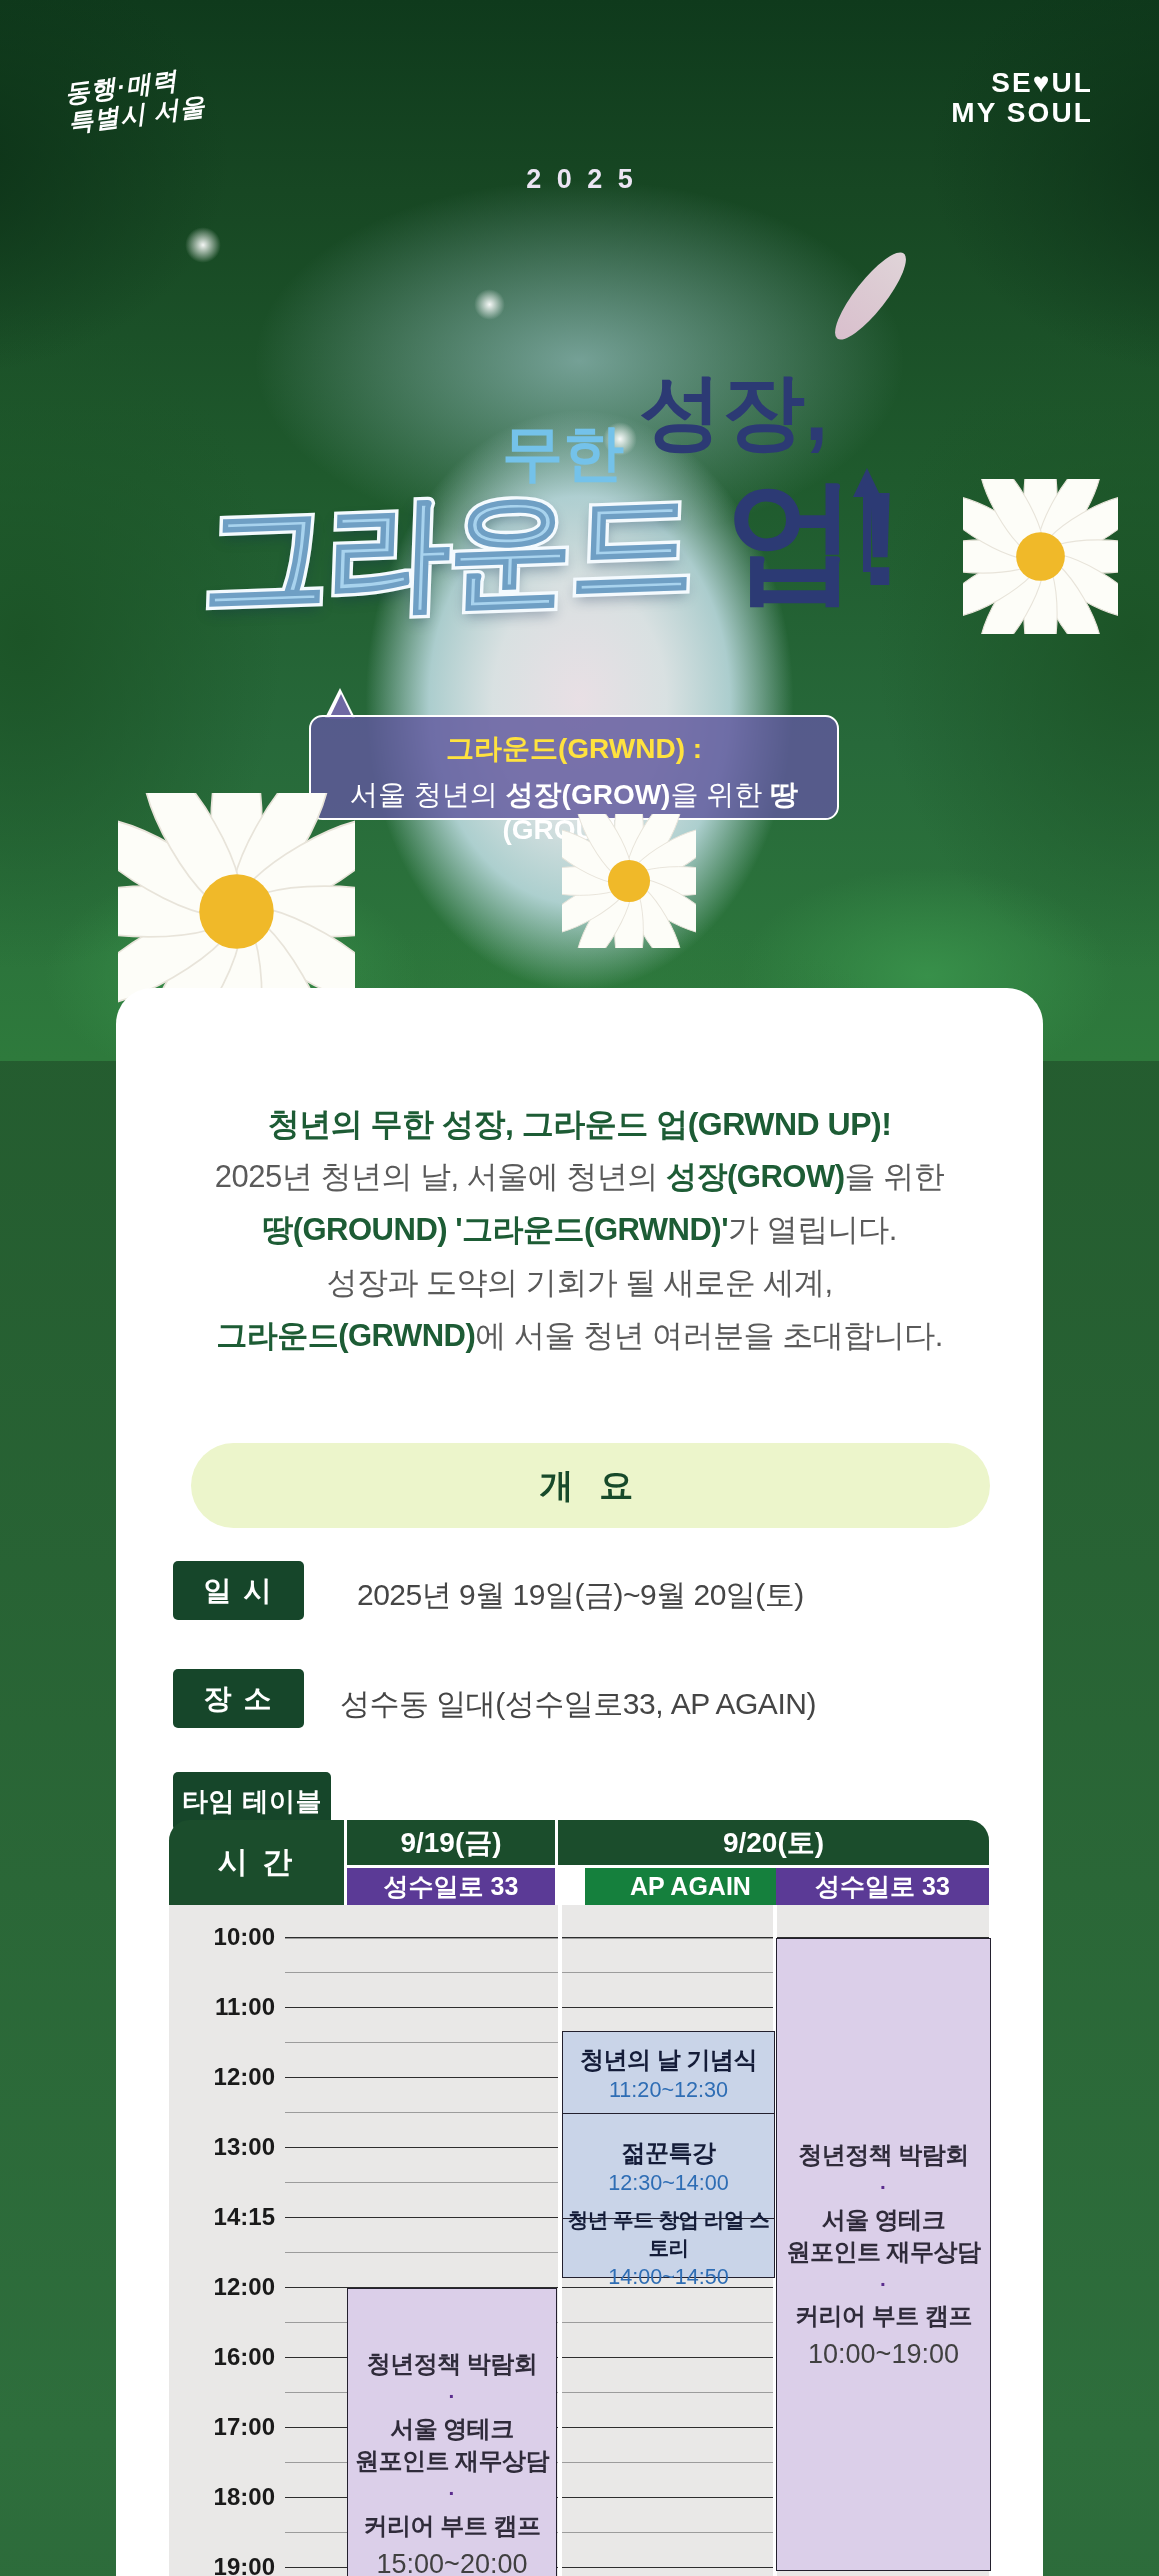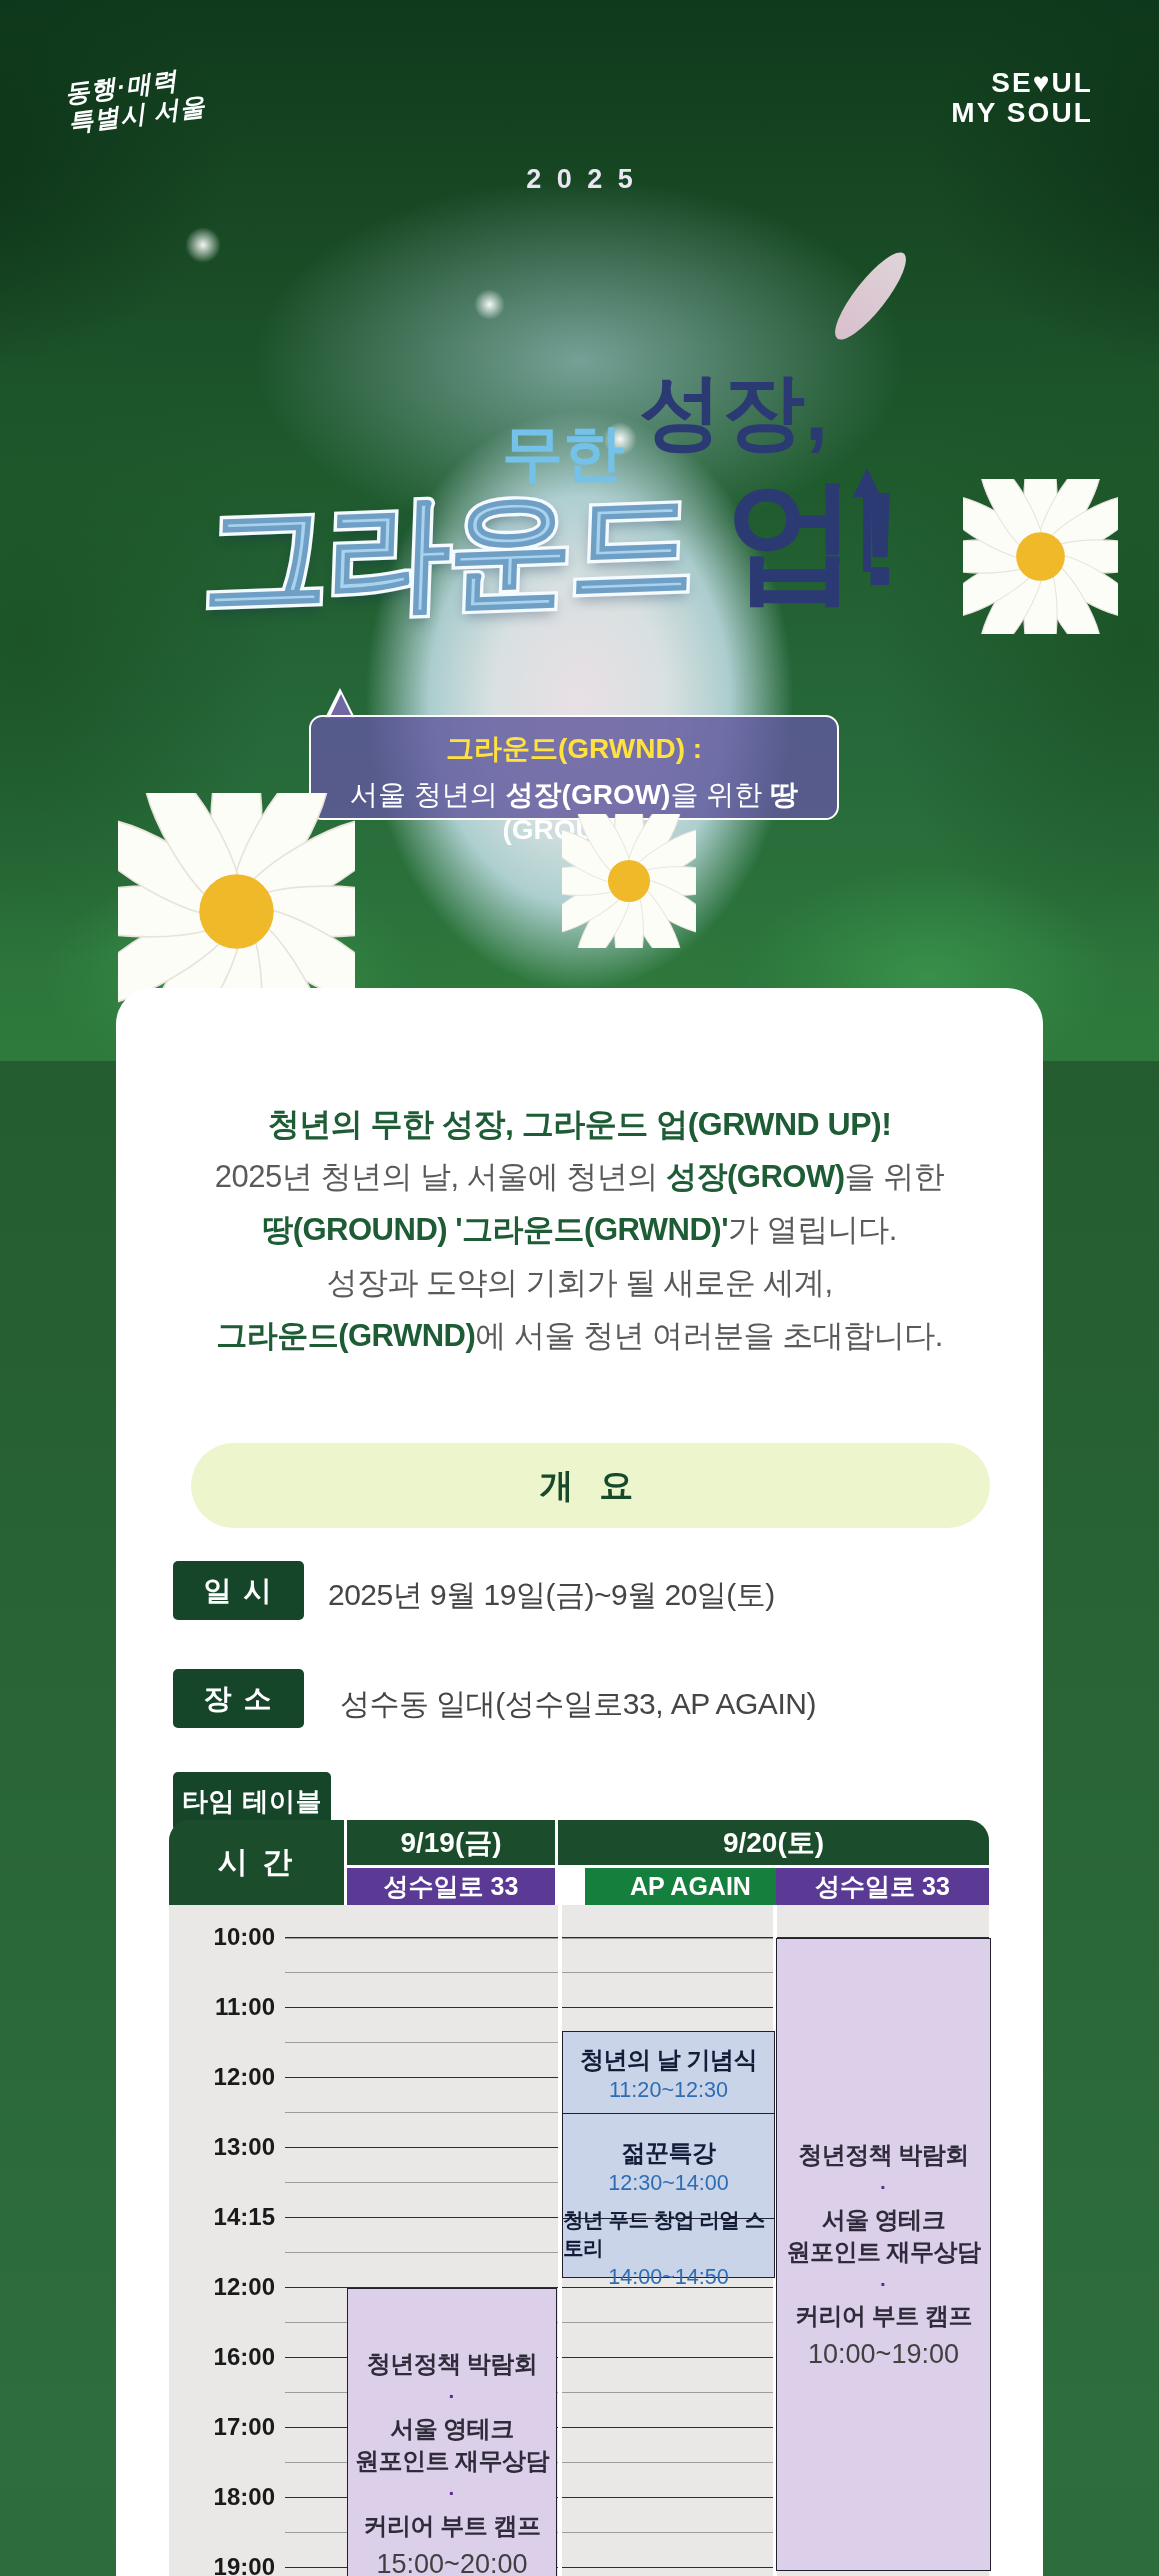--- a/index.html
+++ b/index.html
@@ -84,21 +84,21 @@
     background-image:
       repeating-linear-gradient(to bottom,#2e2e2e 0 1.5px,transparent 1.5px 70px),
       repeating-linear-gradient(to bottom,#9c9c9c 0 1px,transparent 1px 70px);
     background-position:0 32px,0 67px}
   .tt .band0{left:116px;width:273px}
   .tt .band1{left:393px;width:211px}
   .tt .band2{left:608px;width:212px}
   .tt .gap{position:absolute;top:85px;height:734px;width:3.6px;background:#fff}
   .tt .hl{position:absolute;left:0;width:106px;text-align:right;font-size:24px;font-weight:bold;color:#1a1a1a}
   .evt{position:absolute;border:1.5px solid #23202e;display:flex;flex-direction:column;
-    align-items:center;justify-content:center;}
+    align-items:center;justify-content:center;text-align:center}
   .evt.blue{background:#c9d4e8}
   .evt.purp{background:#dbcfe9}
   .evt .et{font-size:24px;font-weight:900;color:#141c38;letter-spacing:-0.5px}
   .evt .etm{font-size:21.6px;color:#2e6db4;margin-top:1px}
   .evt.purp .et{color:#2f2b3a}
   .evt.purp .dot{color:#5b2d8e;font-size:20.6px;line-height:.9;margin:7.2px 0;font-weight:900}
   .evt.purp .etm{color:#404040;margin-top:7px;font-size:27px}
 </style>
 </head>
 <body>
@@ -181,21 +181,21 @@
   <div class="ln first">청년의 무한 성장, 그라운드 업(GRWND UP)!</div>
   <div class="ln"><span>2025년 청년의 날, 서울에 청년의 </span><b>성장(GROW)</b><span>을 위한</span></div>
   <div class="ln"><b>땅(GROUND) '그라운드(GRWND)'</b><span>가 열립니다.</span></div>
   <div class="ln">성장과 도약의 기회가 될 새로운 세계,</div>
   <div class="ln"><b>그라운드(GRWND)</b><span>에 서울 청년 여러분을 초대합니다.</span></div>
 </div>
 
 <div class="pill">개 요</div>
 
 <div class="badge" style="left:173px;top:1561px;width:131px;height:59px">일 시</div>
-<div class="rowval" style="left:328px;top:1575px">2025년 9월 19일(금)~9월 20일(토)</div>
+<div class="rowval" style="left:357px;top:1575px">2025년 9월 19일(금)~9월 20일(토)</div>
 
 <div class="badge" style="left:173px;top:1669px;width:131px;height:59px">장 소</div>
 <div class="rowval" style="left:340px;top:1684px">성수동 일대(성수일로33, AP AGAIN)</div>
 
 <div class="badge" style="left:173px;top:1772px;width:158px;height:59px;font-size:26px;letter-spacing:0.5px">타임 테이블</div>
 
 <div class="tt">
   <div class="gridbg"></div>
   <div class="lines band0"></div>
   <div class="lines band1"></div>

